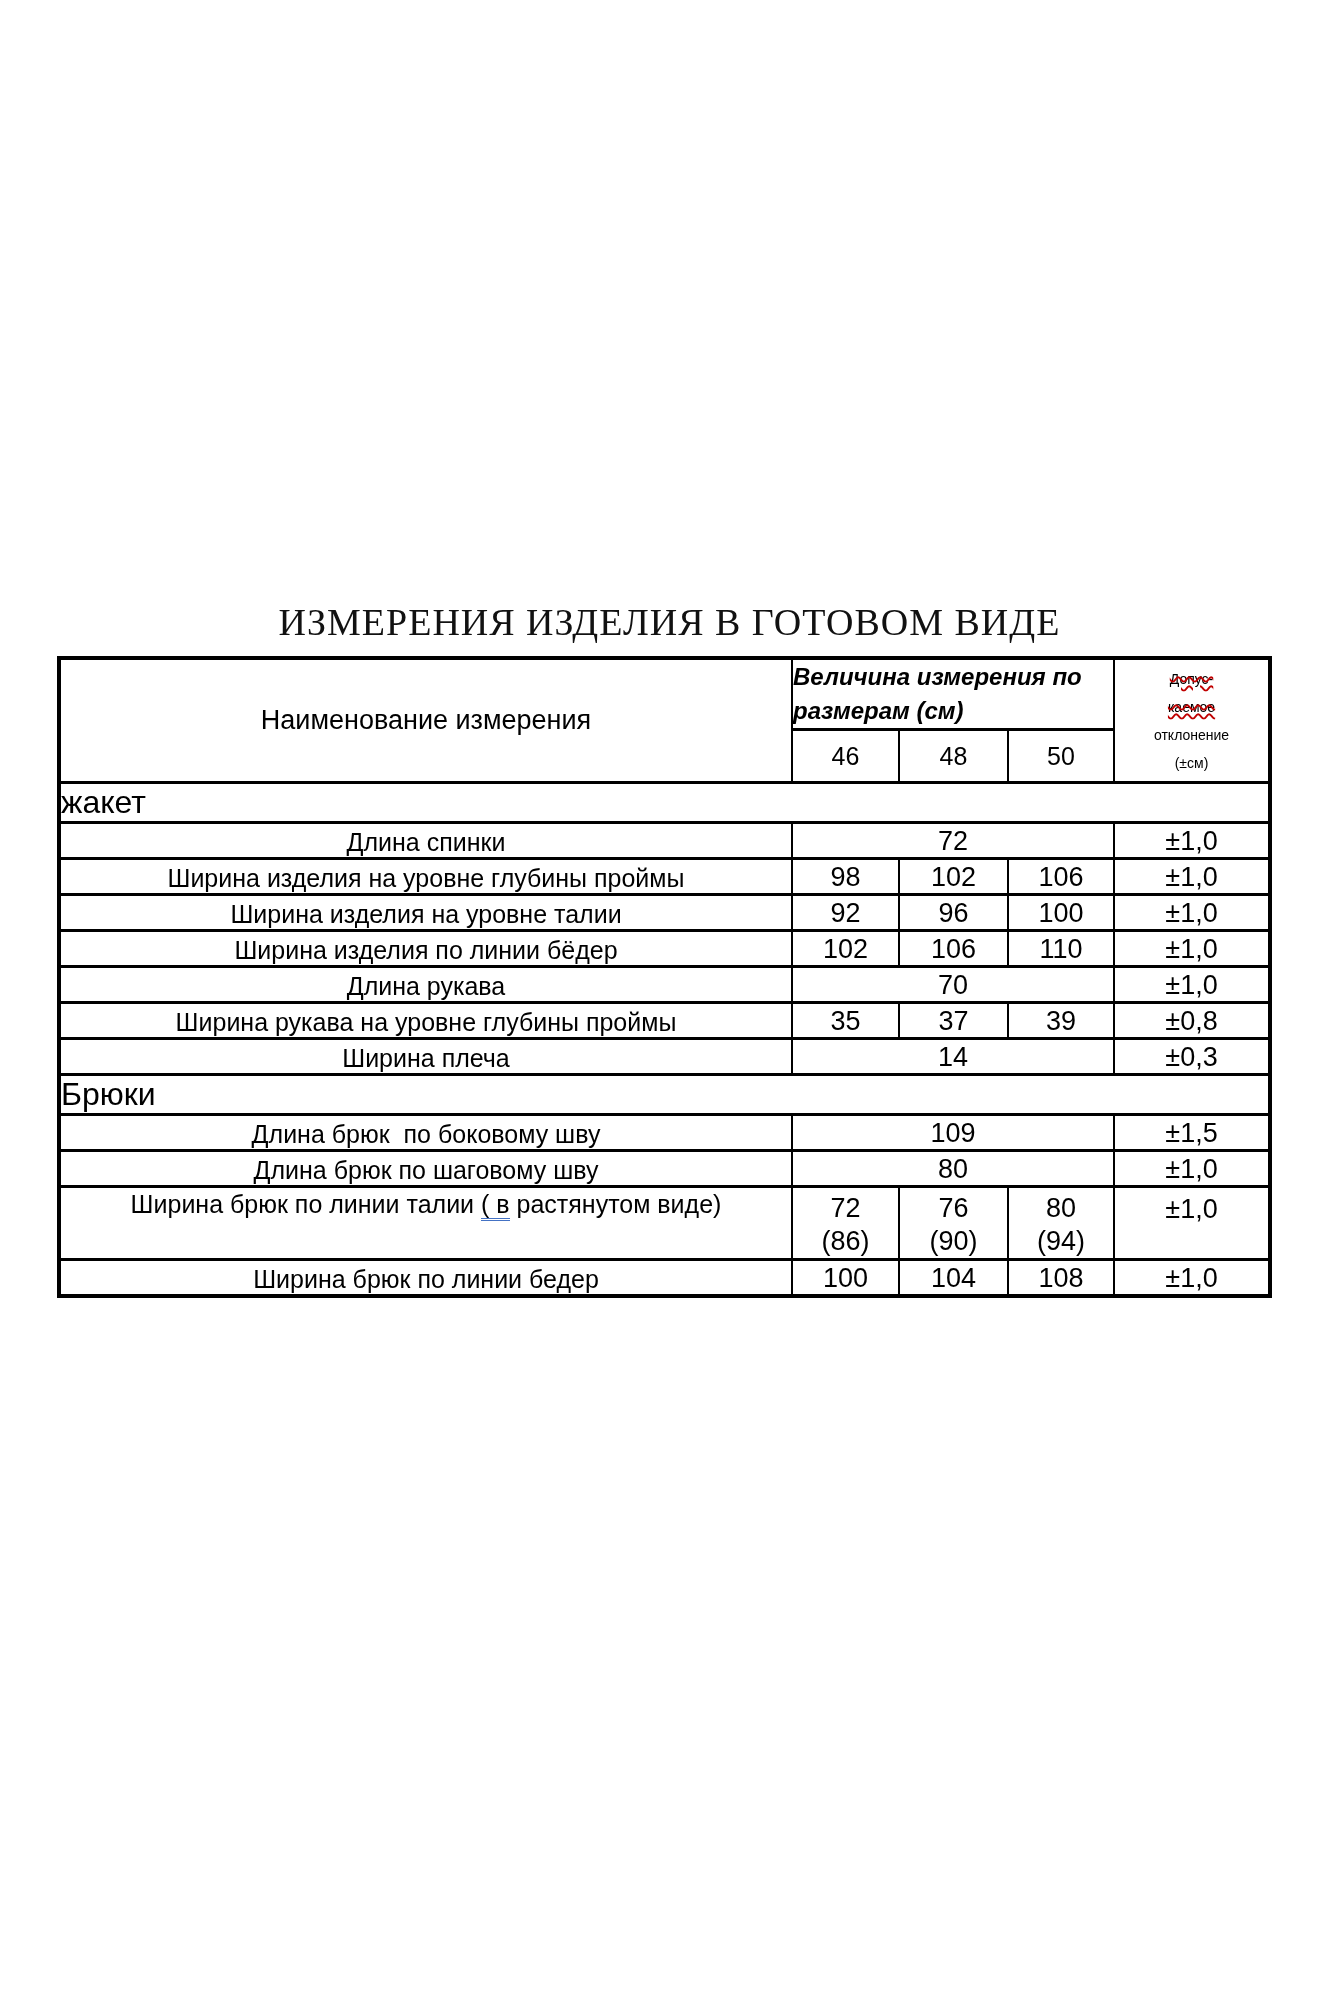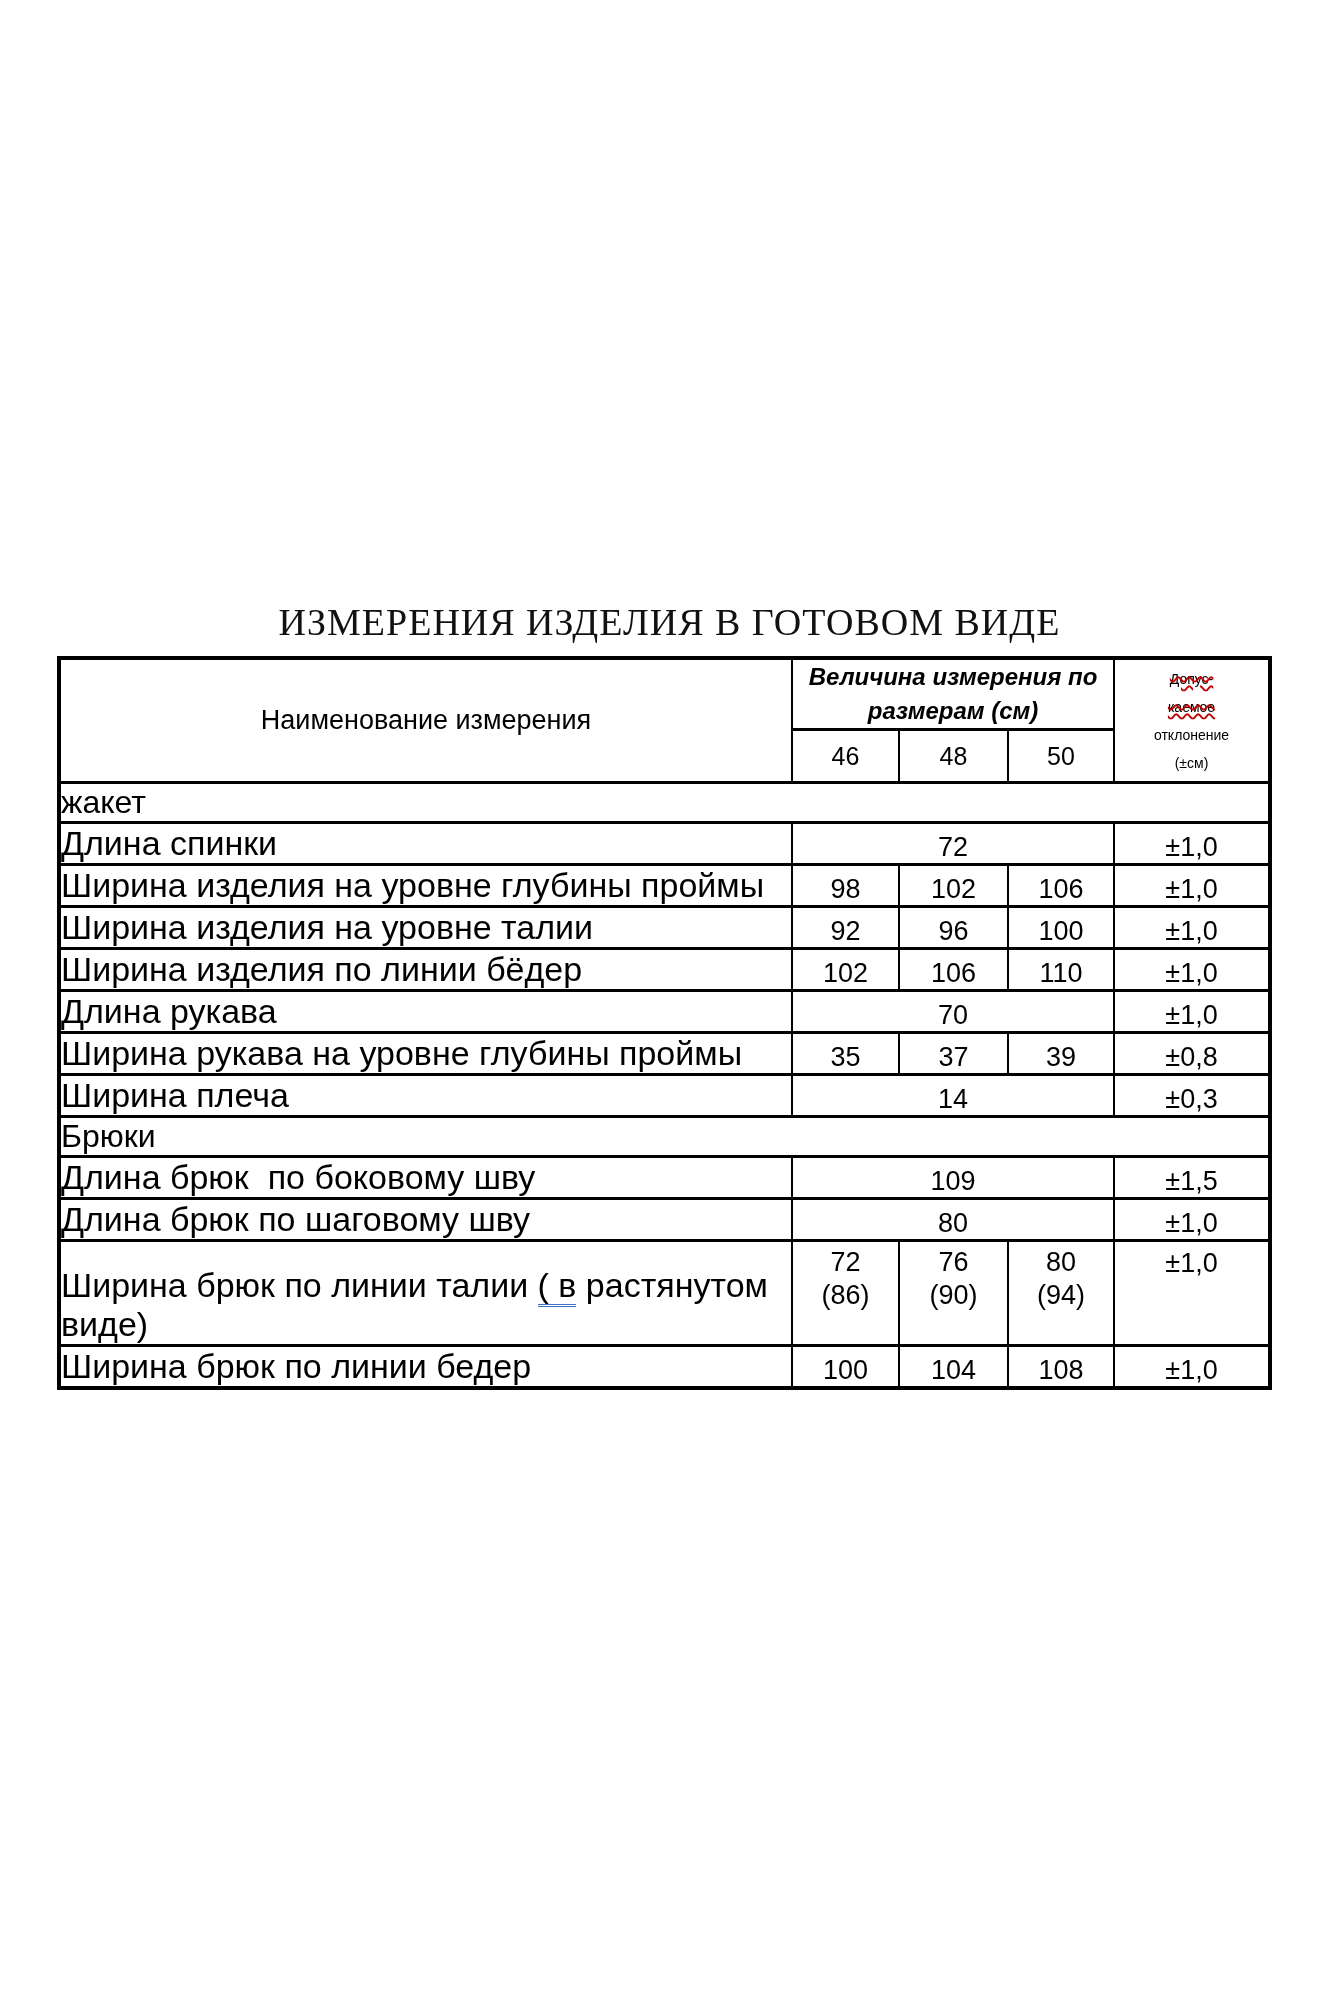--- a/index.html
+++ b/index.html
@@ -48,21 +48,21 @@
   
   td.name-head {
     height: 112px;
     text-align: center;
     vertical-align: middle;
     font-size: 27px;
     padding-bottom: 26px;
   }
   td.val-head {
     vertical-align: top;
-    text-align: center;
+    text-align: left;
     font-weight: bold;
     font-style: italic;
     font-size: 24px;
     line-height: 34px;
     padding: 8px 10px 0 10px;
   }
   td.dev-head {
     text-align: center;
     vertical-align: middle;
     font-size: 14px;
@@ -82,34 +82,34 @@
   }
   
   tr.section td {
     height: 33px;
     vertical-align: middle;
     font-size: 32px;
   }
   
   td.lbl {
     height: 33px;
-    text-align: left;
+    text-align: center;
     vertical-align: bottom;
-    font-size: 34px;
+    font-size: 25px;
     padding: 2px 6px 5px 10px;
     white-space: pre-wrap;
   }
   td.val, td.dev {
     text-align: center;
     vertical-align: bottom;
     font-size: 27px;
     padding-bottom: 5px;
   }
   tr.tall td { height: 64px; }
-  tr.tall td.lbl { vertical-align: top; padding-top: 24px; }
+  tr.tall td.lbl { vertical-align: top; padding-top: 2px; }
   tr.tall td.val { vertical-align: top; padding-top: 4px; line-height: 33px; }
   tr.tall td.dev { vertical-align: top; padding-top: 6px; }
   .bluemark {
     border-bottom: 3px double #4472c4;
   }
 </style>
 </head>
 <body>
 
 <div class="page">

